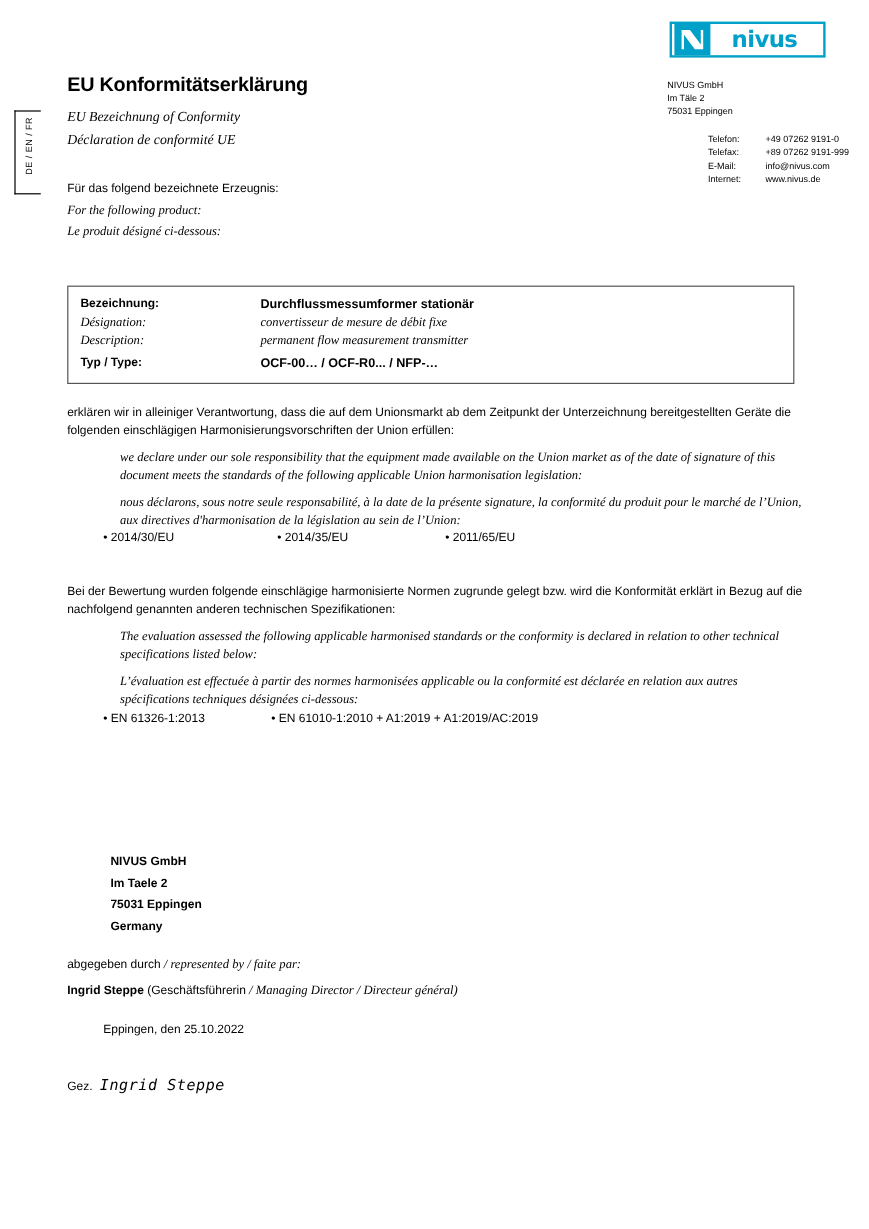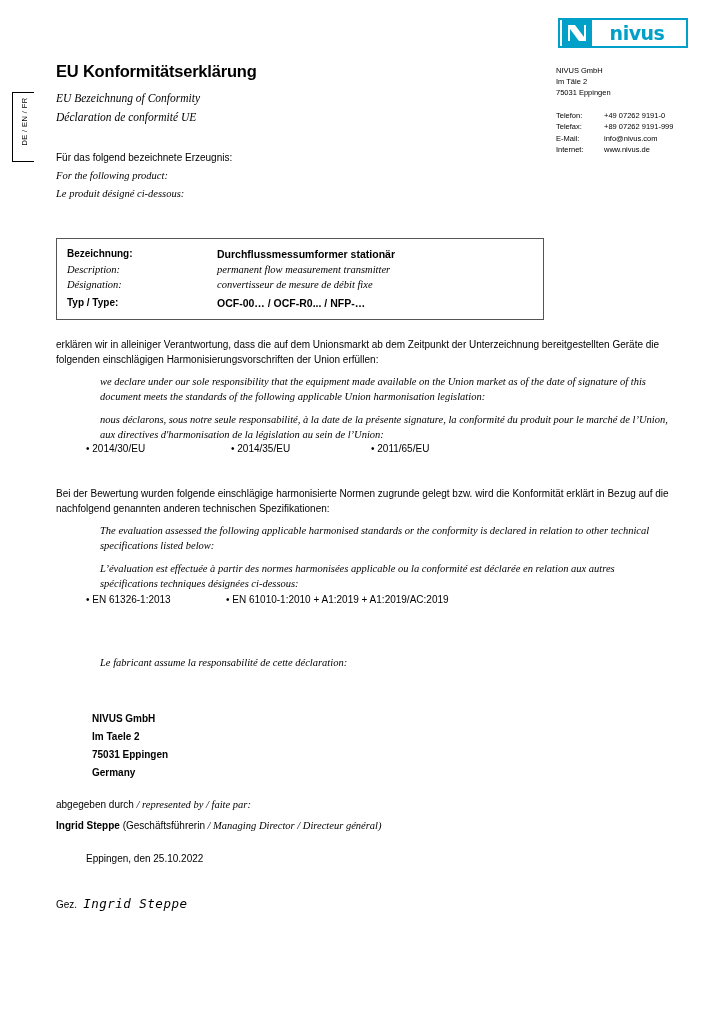--- a/index.html
+++ b/index.html
@@ -89,21 +89,21 @@
     line-height: 1.45;
     color: #000;
   }
   .contact-block {
     position: absolute;
     left: 556px;
     top: 110px;
     font-size: 7.5px;
     line-height: 1.5;
   }
-  .contact-row { display: flex; }
+  .contact-row { display: flex; margin-left: 34px; }
   .contact-label { width: 48px; }
   .contact-value { white-space: nowrap; }
 
   
   .title {
     position: absolute;
     left: 56px;
     top: 62px;
     font-size: 16.5px;
     font-weight: bold;
@@ -138,21 +138,21 @@
     font-style: italic;
     font-family: "Liberation Serif", serif;
     margin-top: 7px;
   }
 
   
   .product-box {
     position: absolute;
     left: 56px;
     top: 238px;
-    width: 488px;
+    width: 606px;
     height: 82px;
     border: 1px solid #555;
     box-sizing: border-box;
   }
   .pb-row {
     display: flex;
     padding: 0 10px;
   }
   .pb-row.r1 { padding-top: 9px; }
   .pb-label {
@@ -317,27 +317,27 @@
     <div class="de">Für das folgend bezeichnete Erzeugnis:</div>
     <div class="it">For the following product:</div>
     <div class="it">Le produit désigné ci-dessous:</div>
   </div>
 
   <div class="product-box">
     <div class="pb-row r1">
       <div class="pb-label">Bezeichnung:</div>
       <div class="pb-value">Durchflussmessumformer stationär</div>
     </div>
+    <div class="pb-row r3">
+      <div class="pb-label it">Désignation:</div>
+      <div class="pb-value it">convertisseur de mesure de débit fixe</div>
+    </div>
     <div class="pb-row r2">
       <div class="pb-label it">Description:</div>
       <div class="pb-value it">permanent flow measurement transmitter</div>
-    </div>
-    <div class="pb-row r3">
-      <div class="pb-label it">Désignation:</div>
-      <div class="pb-value it">convertisseur de mesure de débit fixe</div>
     </div>
     <div class="pb-row r4">
       <div class="pb-label">Typ / Type:</div>
       <div class="pb-value">OCF-00… / OCF-R0... / NFP-…</div>
     </div>
   </div>
 
   <div class="block" style="top:338px;">
     <div class="p-de">erklären wir in alleiniger Verantwortung, dass die auf dem Unionsmarkt ab dem Zeitpunkt der Unterzeichnung bereitgestellten Geräte die folgenden einschlägigen Harmonisierungsvorschriften der Union erfüllen:</div>
     <div class="gap"></div>
@@ -361,21 +361,20 @@
   </div>
 
   <div class="standards">
     <span class="s1">• EN 61326-1:2013</span>
     <span>• EN 61010-1:2010 + A1:2019 + A1:2019/AC:2019</span>
   </div>
 
   <div class="block" style="top:640px;">
     <div class="gap"></div>
     <div class="gap"></div>
-    <div class="p-it">Le fabricant assume la responsabilité de cette déclaration:</div>
   </div>
 
   <div class="manufacturer">
     <div>NIVUS GmbH</div>
     <div>Im Taele 2</div>
     <div>75031 Eppingen</div>
     <div>Germany</div>
   </div>
 
   <div class="signer-line">

